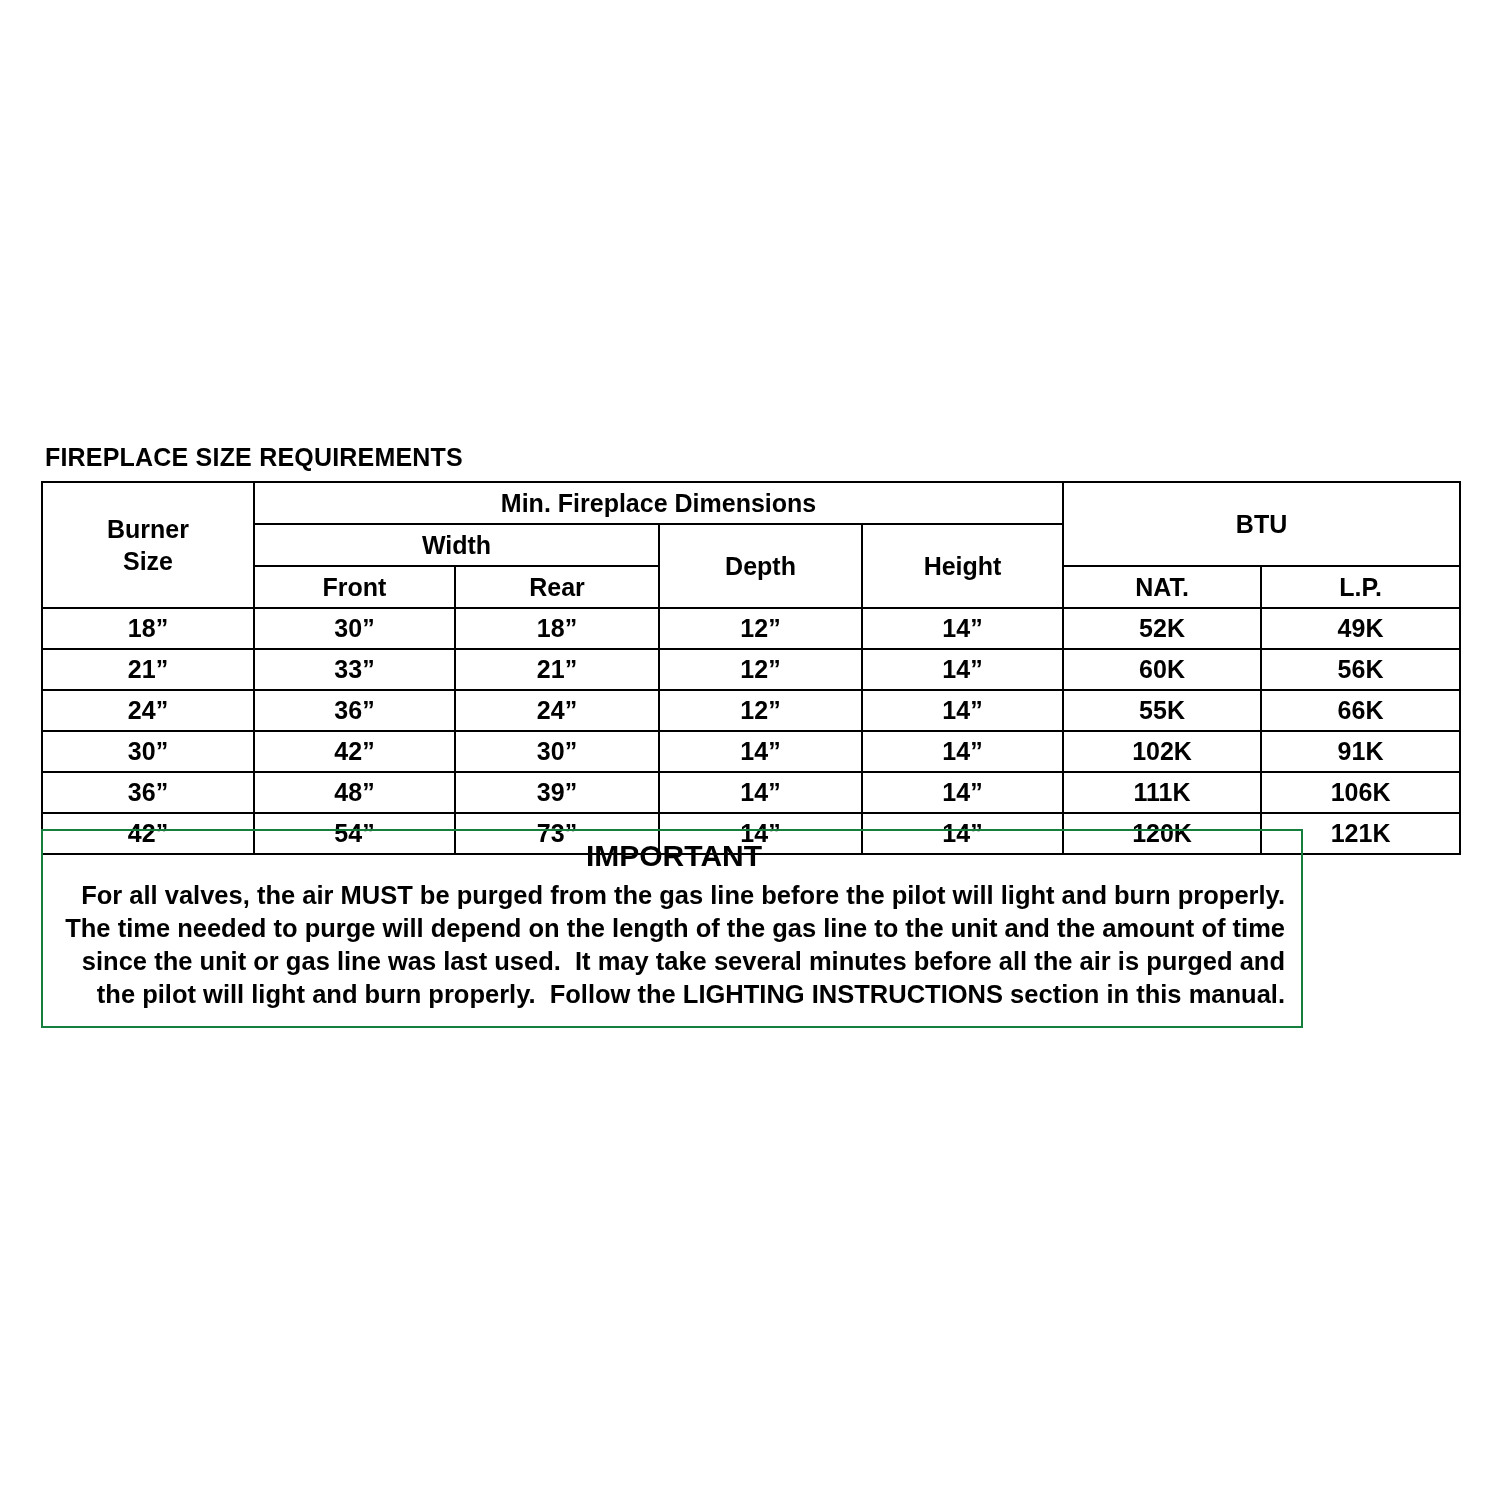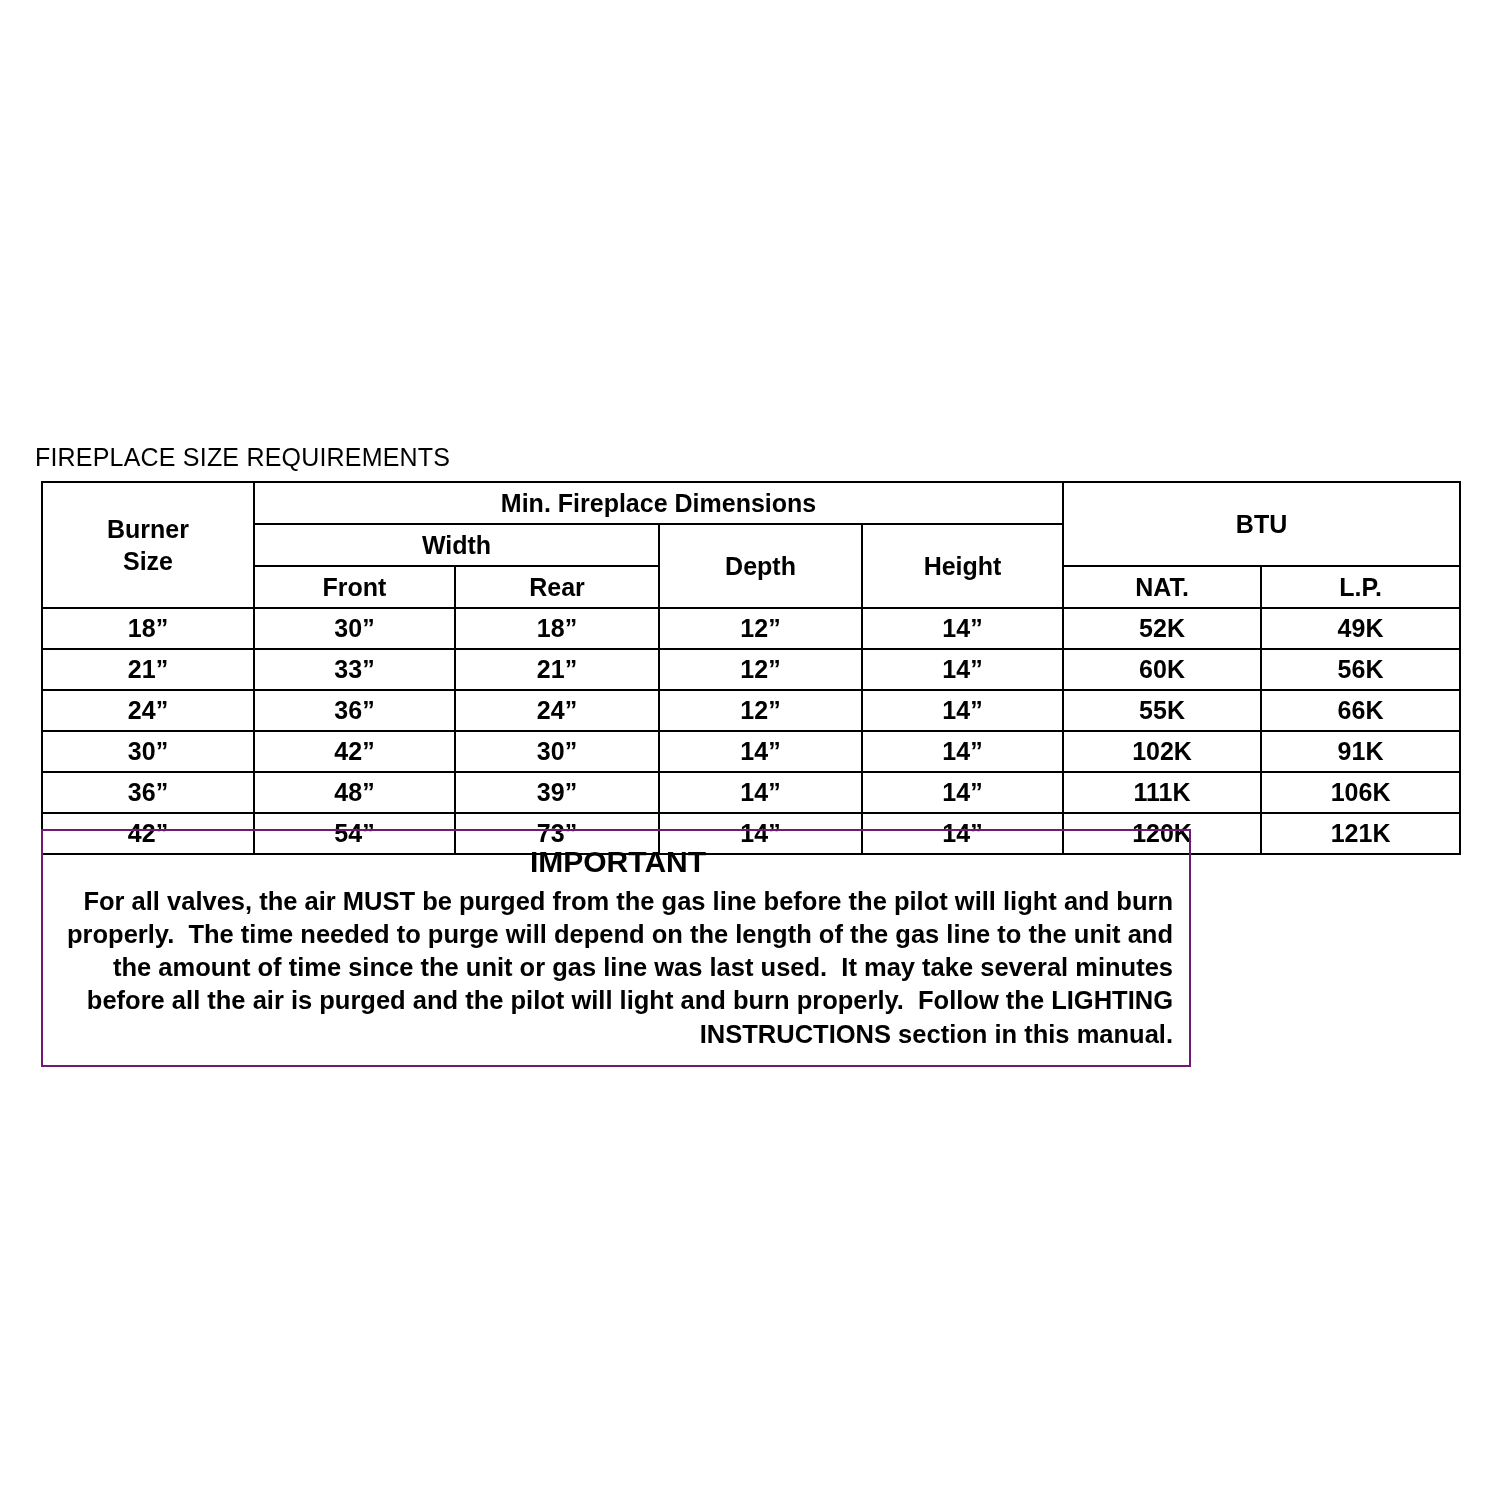--- a/index.html
+++ b/index.html
@@ -17,24 +17,24 @@
   }
   #page {
     position: absolute;
     left: 0;
     top: 0;
     width: 1500px;
     height: 1500px;
   }
   #doc-title {
     position: absolute;
-    left: 35px;
+    left: 45px;
     top: 443px;
     font-size: 25px;
-    font-weight: normal;
+    font-weight: bold;
     letter-spacing: 0.2px;
     white-space: nowrap;
     text-align: center;
   }
   #table-wrap {
     position: absolute;
     left: 41px;
     top: 481px;
     width: 1418px;
   }
@@ -73,24 +73,24 @@
   col.c-rear   { width: 204px; }
   col.c-depth  { width: 203px; }
   col.c-height { width: 201px; }
   col.c-nat    { width: 198px; }
   col.c-lp     { width: 199px; }
 
   #important-box {
     position: absolute;
     left: 41px;
     top: 829px;
-    width: 1150px;
-    border: 2px solid #701a75;
+    width: 1262px;
+    border: 2px solid #15803d;
     box-sizing: border-box;
-    padding: 12px 16px 14px 20px;
+    padding: 6px 16px 14px 20px;
   }
   #important-title {
     text-align: center;
     font-size: 30px;
     font-weight: bold;
     margin: 2px 0 6px 0;
   }
   #important-body {
     font-size: 25.5px;
     font-weight: bold;

